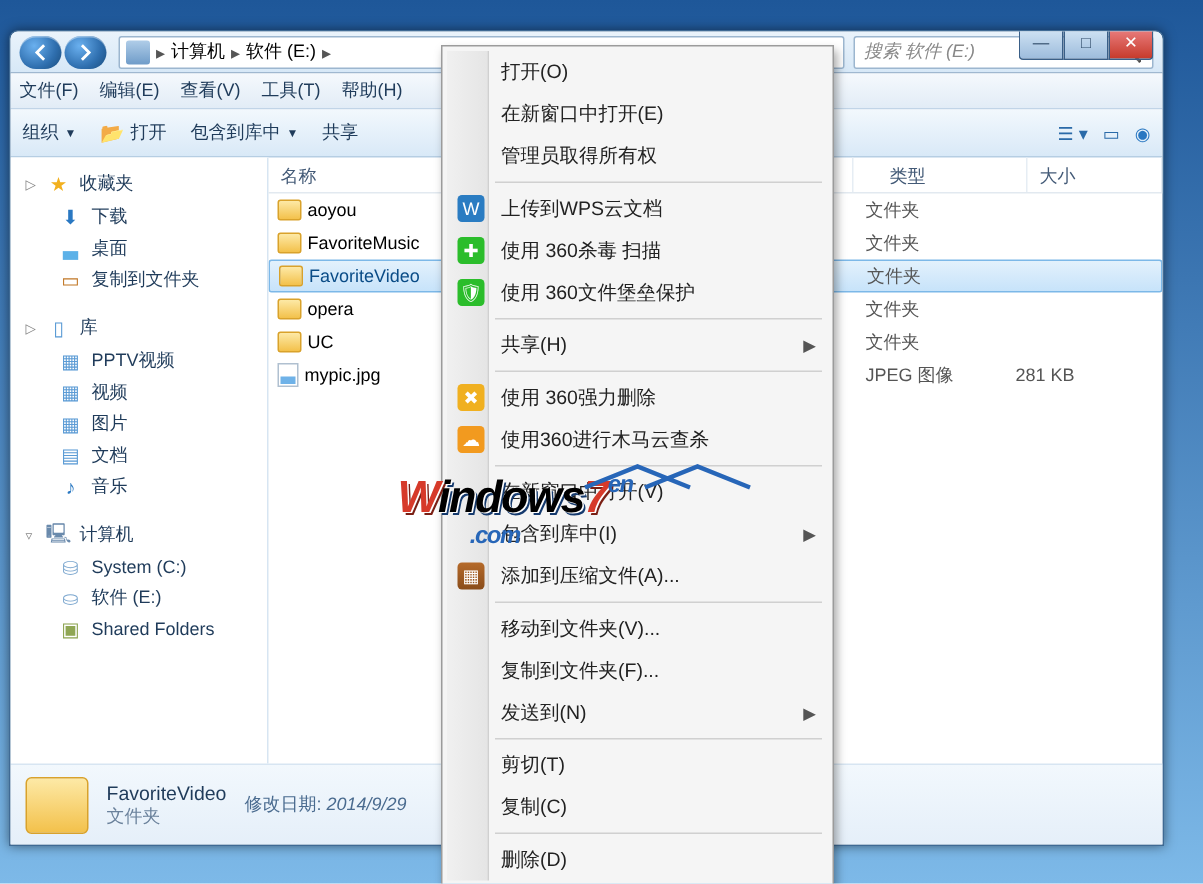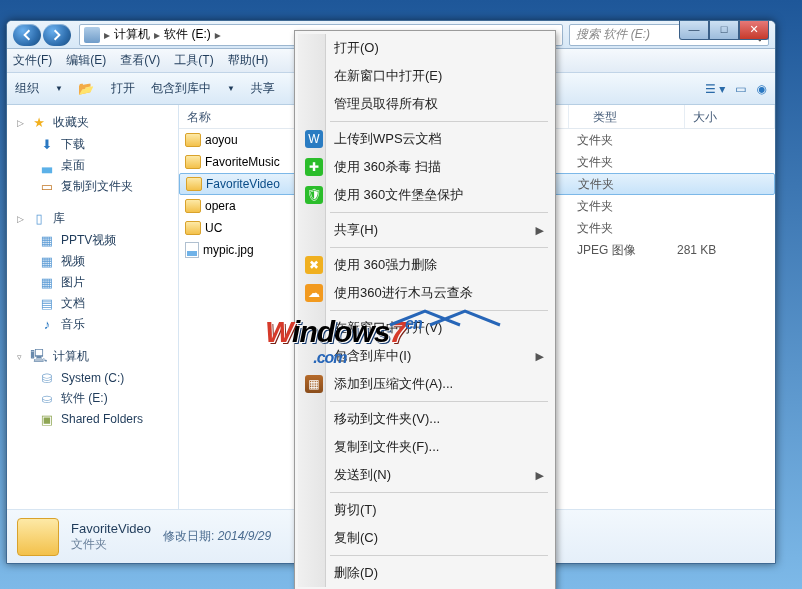--- a/index.html
+++ b/index.html
@@ -18,21 +18,21 @@
 .searchbox { width: 200px; height: 22px; background: #fff; border: 1px solid #9cb6cf; border-radius: 2px; margin-left: 6px; display: flex; align-items: center; padding: 0 6px; font-size: 12px; color: #888; font-style: italic; justify-content: space-between; }
 .searchbox .mag { color: #4a75a6; font-style: normal; }
 .winctrl { position: absolute; right: 6px; top: -1px; display: flex; }
 .winctrl div { width: 30px; height: 20px; text-align: center; font-size: 11px; line-height: 18px; border: 1px solid #3a5f87; border-top: none; }
 .wc-min, .wc-max { background: linear-gradient(#cfe2f3,#9dbcdc); color: #2d4866; border-radius: 0 0 0 3px; }
 .wc-max { border-radius: 0; border-left: none; }
 .wc-close { background: linear-gradient(#e97c7c,#c63a2b); color: #fff; border-radius: 0 0 3px 0; border-left: none; width: 46px; }
 
 .menubar { height: 24px; background: linear-gradient(#f5f9fd,#e2ecf6); border-bottom: 1px solid #c1d4e7; display: flex; align-items: center; font-size: 12px; padding: 0 6px; gap: 14px; color: #1f3b5a; }
 .toolbar { height: 32px; background: linear-gradient(#f2f8fd,#d9e9f7); border-bottom: 1px solid #b6cee3; display: flex; align-items: center; font-size: 12px; padding: 0 8px; gap: 16px; color: #1f3b5a; }
-.tb-item { display: flex; align-items: center; gap: 16px; }
+.tb-item { display: flex; align-items: center; gap: 4px; }
 .tb-item .drop { font-size: 8px; }
 .tb-right { margin-left: auto; display: flex; gap: 10px; align-items: center; color: #2a6aa8; }
 
 .main { flex: 1; display: flex; min-height: 0; }
 .navpane { width: 175px; border-right: 1px solid #d7e5f2; background: #fff; font-size: 12px; padding: 6px 0; overflow-y: auto; }
 .nav-group { margin-bottom: 10px; }
 .nav-header { display: flex; align-items: center; gap: 6px; padding: 3px 10px; color: #1f3b5a; }
 .nav-header .tw { color: #888; font-size: 9px; width: 8px; }
 .nav-sub { padding-left: 32px; }
 .nav-sub .nav-item { display: flex; align-items: center; gap: 6px; padding: 2px 0; color: #1f3b5a; }

